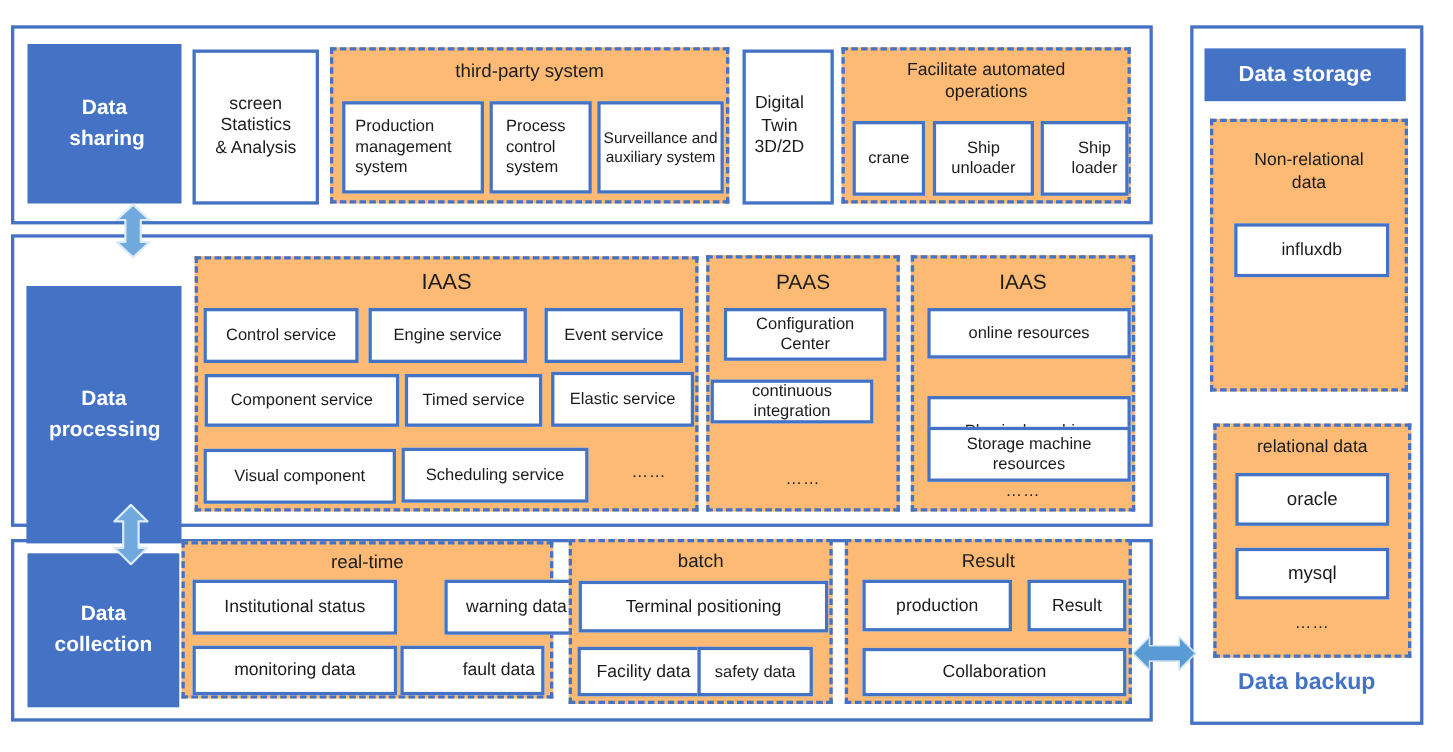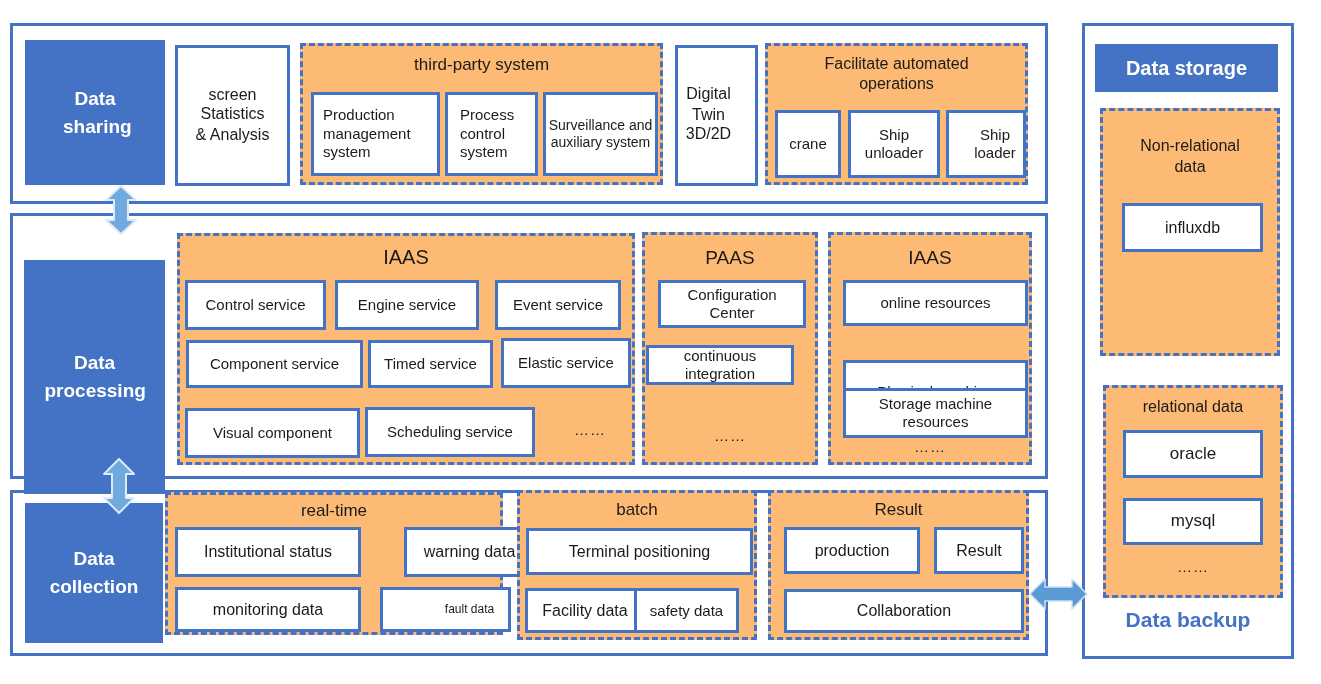--- a/index.html
+++ b/index.html
@@ -104,21 +104,21 @@
       <span class="wrapnarrow" style="width:120px;">Storage machine resources</span>
     </div>
     <div class="more" style="left:0; right:0; top:203px;">……</div>
   </div>
 
   <div class="abs dashed" style="left:165px; top:492px; width:338px; height:143px;">
     <div class="gtitle" style="top:6px; font-size:17px;">real-time</div>
     <div class="abs solid cell" style="left:7px; top:32px; width:186px; height:50px; font-size:16px;">Institutional status</div>
     <div class="abs solid cell" style="left:200px; top:32px; width:131px; height:50px; font-size:16px;margin-left:36px;">warning data</div>
     <div class="abs solid cell" style="left:7px; top:92px; width:186px; height:45px; font-size:16px;">monitoring data</div>
-    <div class="abs solid cell" style="left:212px; top:92px; width:131px; height:45px; font-size:12px;padding-left:48px;">fault data</div>
+    <div class="abs solid cell" style="left:196px; top:92px; width:131px; height:45px; font-size:16px;padding-left:48px;">fault data</div>
   </div>
 
   <div class="abs dashed" style="left:517px; top:490px; width:240px; height:150px;">
     <div class="gtitle" style="top:7px; font-size:17px;">batch</div>
     <div class="abs solid cell" style="left:6px; top:35px; width:227px; height:47px; font-size:16px;">Terminal positioning</div>
     <div class="abs solid cell" style="left:5px; top:95px; width:120px; height:45px; font-size:16px;">Facility data</div>
     <div class="abs solid cell" style="left:114px; top:95px; width:105px; height:45px;">safety data</div>
   </div>
 
   <div class="abs dashed" style="left:768px; top:490px; width:261px; height:150px;">

